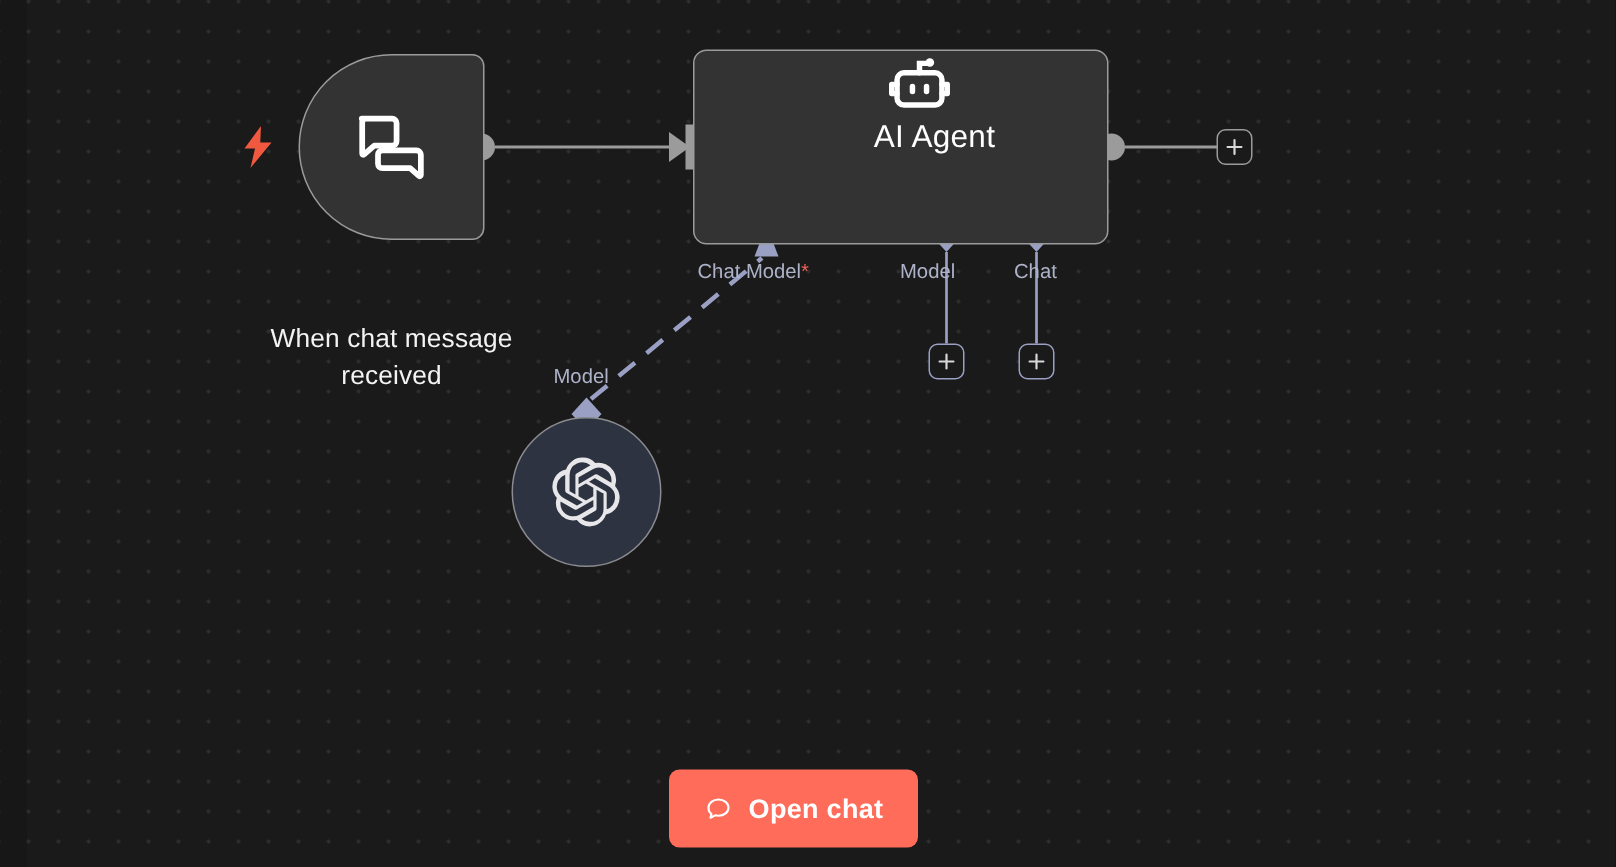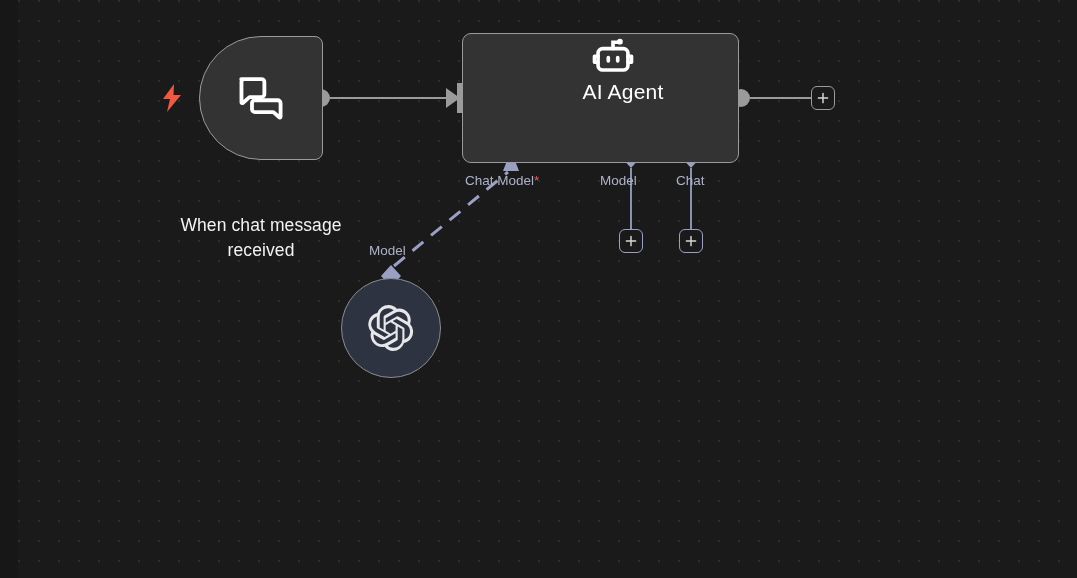--- a/index.html
+++ b/index.html
@@ -262,14 +262,20 @@
     </svg>
   </div>
 
   <div class="node" id="openai-node">
     <svg id="openai-icon" viewBox="0 0 24 24">
       <path fill="#e7e7ea" d="M21.18 9.82a5.42 5.42 0 0 0-.47-4.46 5.5 5.5 0 0 0-5.91-2.63A5.45 5.45 0 0 0 10.7 1a5.5 5.5 0 0 0-5.24 3.8 5.43 5.43 0 0 0-3.63 2.63 5.5 5.5 0 0 0 .68 6.44 5.42 5.42 0 0 0 .46 4.46 5.5 5.5 0 0 0 5.92 2.63A5.44 5.44 0 0 0 13 23a5.5 5.5 0 0 0 5.24-3.81 5.43 5.43 0 0 0 3.63-2.63 5.5 5.5 0 0 0-.69-6.44zM13 21.5a4.07 4.07 0 0 1-2.61-.94l.13-.07 4.34-2.5a.71.71 0 0 0 .36-.62v-6.11l1.83 1.06a.7.07 0 0 1 .4.05v5.06A4.09 4.09 0 0 1 13 21.5zM4.2 17.75a4.07 4.07 0 0 1-.49-2.73l.13.08 4.34 2.5a.71.71 0 0 0 .71 0l5.3-3.06v2.12a.07.07 0 0 1-.03.06l-4.39 2.53a4.09 4.09 0 0 1-5.57-1.5zM3.06 8.26a4.07 4.07 0 0 1 2.13-1.79v5.15a.7.7 0 0 0 .35.61l5.28 3.05-1.84 1.06a.07.07 0 0 1-.06 0L4.53 13.8a4.09 4.09 0 0 1-1.5-5.55zM18.1 11.76 12.8 8.69l1.83-1.06a.07.07 0 0 1 .07 0l4.39 2.54a4.09 4.09 0 0 1-.63 7.37v-5.15a.7.7 0 0 0-.36-.62zm1.82-2.74-.13-.08-4.33-2.52a.71.71 0 0 0-.72 0L9.45 9.48V7.36a.07.07 0 0 1 .03-.06l4.39-2.53a4.09 4.09 0 0 1 6.06 4.24zM8.45 12.78 6.62 11.72a.07.07 0 0 1-.04-.05V6.61a4.09 4.09 0 0 1 6.7-3.14l-.13.08-4.34 2.5a.71.71 0 0 0-.36.62zm1-2.14 2.36-1.36 2.36 1.36v2.72l-2.35 1.36-2.36-1.36z"></path>
     </svg>
   </div>
 
 
+  <button id="open-chat-btn">
+    <svg viewBox="0 0 24 24" width="20" height="20" fill="none">
+      <path d="M4 11.3c0-3.6 3.6-6.5 8-6.5s8 2.9 8 6.5-3.6 6.5-8 6.5a9.8 9.8 0 0 1-2.6-.34L5.6 19.4l.75-2.9A6.2 6.2 0 0 1 4 11.3z" stroke="#ffffff" stroke-width="1.7" stroke-linejoin="round"></path>
+    </svg>
+    <span>Open chat</span>
+  </button>
 
 </div>
 
 </body></html>

